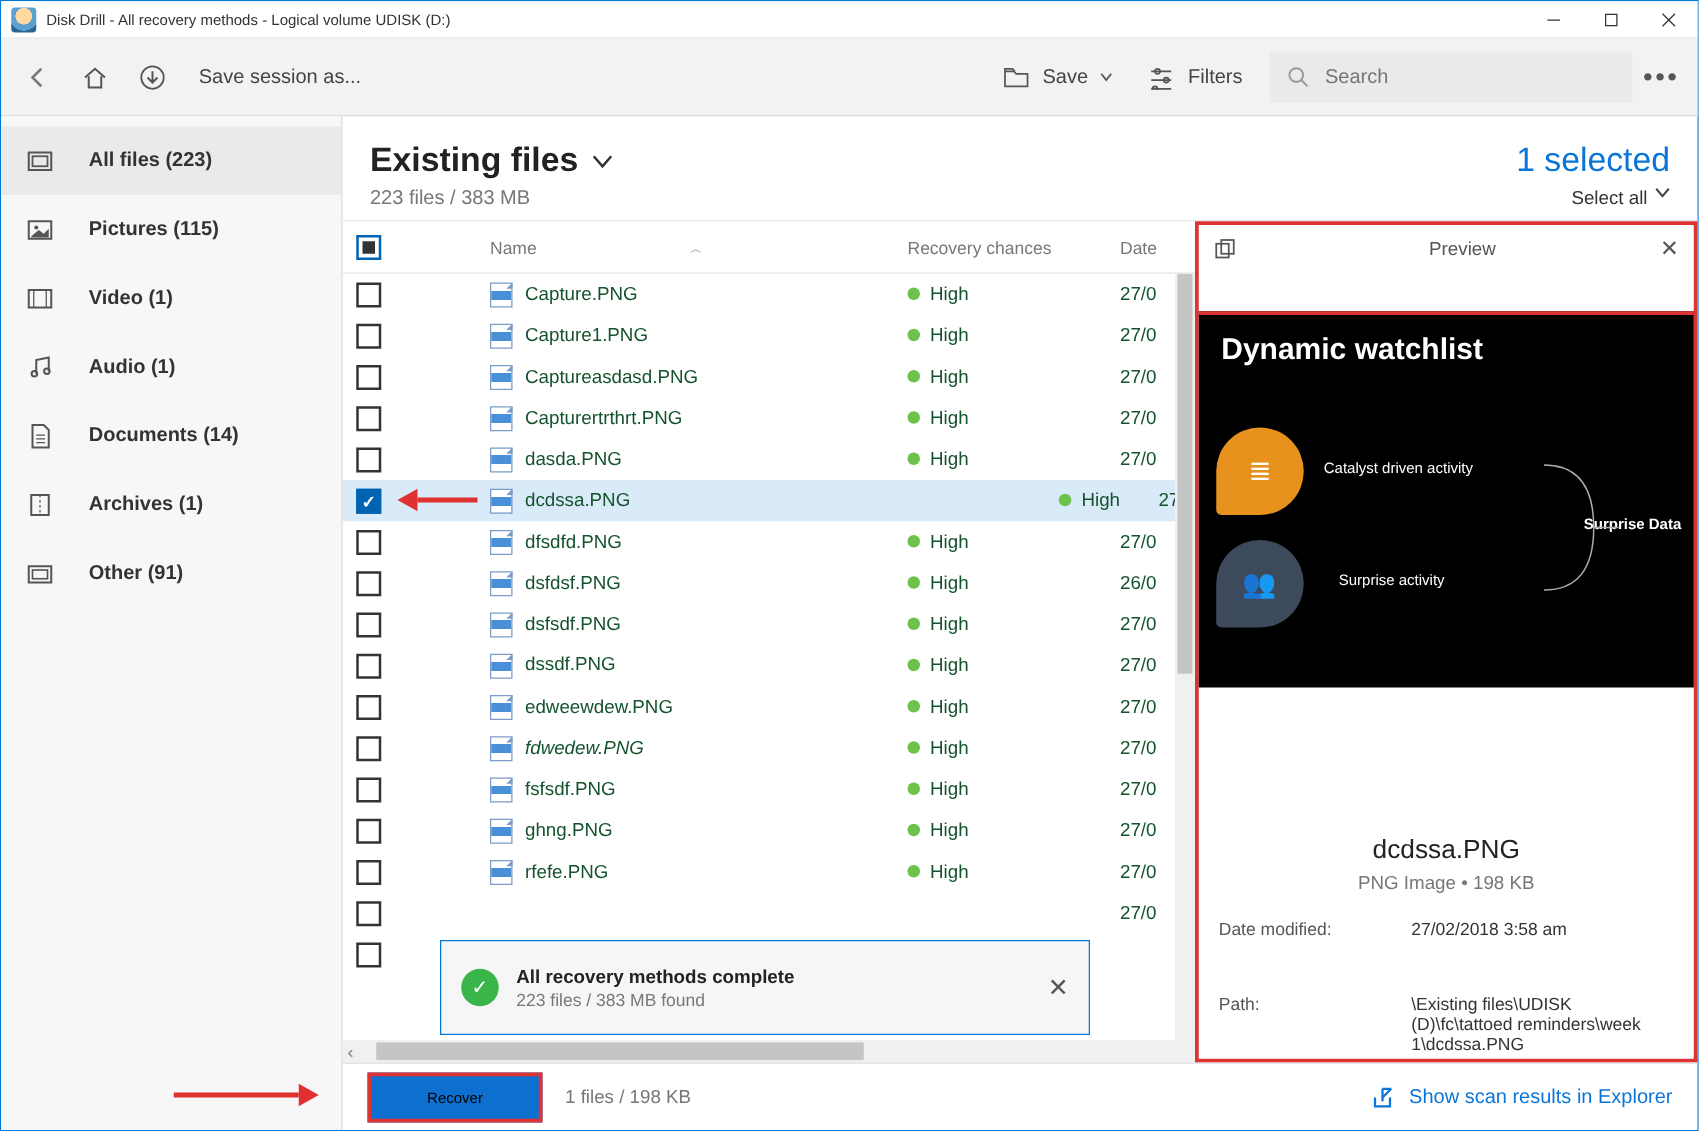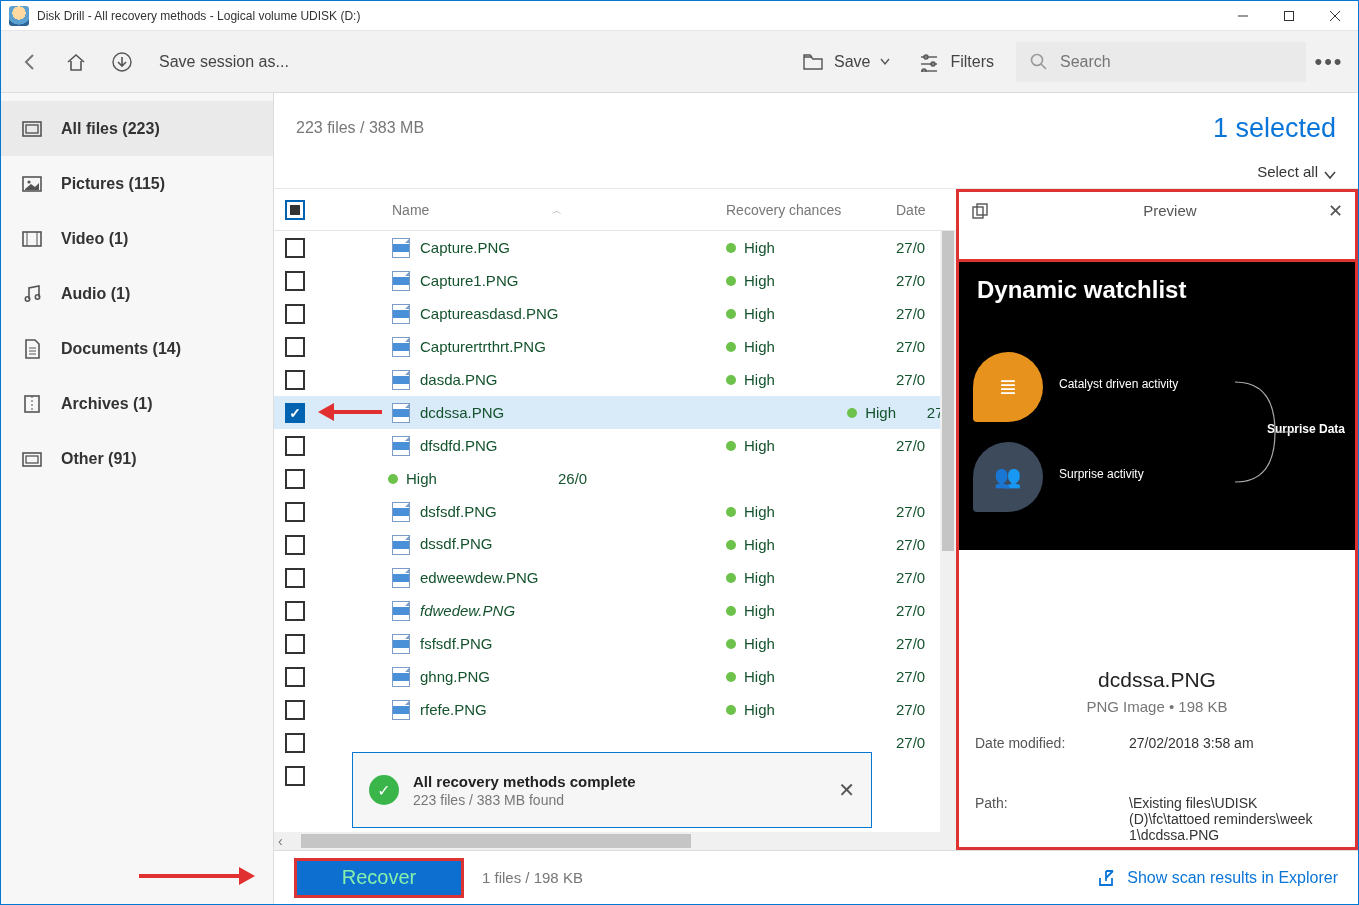--- a/index.html
+++ b/index.html
@@ -21,35 +21,35 @@
 .tgroup { display: flex; align-items: center; height: 46px; padding: 0 14px; gap: 10px; color: #444; font-size: 16px; }
 .searchbox { width: 290px; height: 40px; background: #eaeaea; display: flex; align-items: center; padding: 0 14px; gap: 12px; color: #888; margin-left: 8px; }
 .searchbox input { border: none; background: transparent; outline: none; font-size: 16px; color: #444; flex: 1; }
 .dots { width: 46px; display:flex; align-items:center; justify-content:center; font-size:22px; color:#555; letter-spacing:2px;}
 
 
 .body { flex: 1; display: flex; min-height: 0; }
 
 
 .sidebar { width: 273px; background: #f7f7f7; border-right: 1px solid #dcdcdc; padding-top: 8px; }
-.sitem { height: 55px; display: flex; align-items: center; padding: 0 20px; gap: 18px; font-size: 16px; color: #333; font-weight: 600; cursor: pointer; }
+.sitem { height: 55px; display: flex; align-items: center; padding: 0 20px; gap: 28px; font-size: 16px; color: #333; font-weight: 600; cursor: pointer; }
 .sitem.active { background: #eaeaea; }
 .sicon { width: 22px; height: 22px; display: flex; align-items: center; justify-content: center; color: #555; }
 
 
 .main { flex: 1; display: flex; flex-direction: column; min-width: 0; }
 
 
 .heading { padding: 20px 22px 8px; display: flex; align-items: flex-start; }
 .heading-left { flex: 1; }
 .heading h1 { font-size: 27px; font-weight: 700; color: #222; display: flex; align-items: center; gap: 10px; }
 .heading .sub { font-size: 16px; color: #777; margin-top: 6px; }
 .selected { text-align: right; }
 .selected .count { font-size: 27px; color: #0a75d8; font-weight: 400; }
-.selected .selall { font-size: 15px; color: #333; margin-top: 19px; display: flex; align-items: flex-end; justify-content: flex-end; gap: 6px; }
+.selected .selall { font-size: 15px; color: #333; margin-top: 6px; display: flex; align-items: flex-start; justify-content: flex-end; gap: 6px; }
 
 
 .content { flex: 1; display: flex; min-height: 0; border-top: 1px solid #e8e8e8; position: relative; }
 
 
 .table-wrap { flex: 1; display: flex; flex-direction: column; min-width: 0; position: relative; }
 .thead { height: 42px; display: flex; align-items: center; border-bottom: 1px solid #e5e5e5; color: #777; font-size: 14px; }
 .col-chk { width: 42px; display:flex; justify-content:center; align-items:center; }
 .col-gap { width: 72px; }
 .col-name { flex: 1; padding-left: 4px; position: relative; }
@@ -101,21 +101,21 @@
 .pblob .pi{position:absolute; inset:0; display:flex; align-items:center; justify-content:center; color:#fff; font-size:22px;}
 .ptxt{position:absolute; color:#fff; font-size:12px;}
 .preview-meta { flex:1; padding: 18px 16px 6px; text-align:center;}
 .preview-meta h4 { font-size:21px; font-weight:400; color:#222; margin-top:100px;}
 .preview-meta .sub { color:#777; font-size:15px; margin-top:6px;}
 .preview-dl { text-align:left; padding:14px 16px 4px; font-size:14px; display:grid; grid-template-columns:110px 1fr; row-gap:8px; column-gap:4px; color:#333;gap:44px;}
 .preview-dl .k{color:#555;}
 
 
 .footer { height: 54px; border-top: 1px solid #dcdcdc; display: flex; align-items: center; padding: 0 20px; position:relative;}
-.recover-btn { width: 170px; height: 40px; background: #0d6fcf; color: #86efac; font-size: 20px; display:flex; align-items:center; justify-content:center; border: 3px solid #d33; margin-left:0px;}
+.recover-btn { width: 140px; height: 40px; background: #0d6fcf; color: #000000; font-size: 12px; display:flex; align-items:center; justify-content:center; border: 3px solid #d33; margin-left:0px;}
 .footer .finfo { margin-left: 18px; color:#777; font-size:15px;}
 .footer .explorer { margin-left:auto; color:#0a75d8; font-size:16px; display:flex; align-items:center; gap:10px;}
 
 svg { display:block; }
 </style>
 </head>
 <body>
 
 <div class="window">
 
@@ -262,20 +262,26 @@
             </svg>
           </span>
         <span>Other (91)</span>
       </div>
     </div>
 
     <div class="main">
 
       <div class="heading">
         <div class="heading-left">
+          <h1>
+            <span>Existing files</span>
+            <svg width="18" height="14">
+                <path d="M2 3 L9 11 L16 3" fill="none" stroke="#333" stroke-width="2"></path>
+              </svg>
+          </h1>
           <div class="sub">223 files / 383 MB</div>
         </div>
         <div class="selected">
           <div class="count">1 selected</div>
           <div class="selall">
             <span>Select all</span>
             <svg width="12" height="9">
                 <path d="M1 1 L6 7 L11 1" fill="none" stroke="#444" stroke-width="1.6"></path>
               </svg>
           </div>
@@ -383,20 +389,24 @@
                   <span>dfsdfd.PNG</span>
                 </div>
                 <div class="col-rec"><span class="dot"></span>High</div>
                 <div class="col-date">27/0</div>
               </div>
               <div class="row">
                 <div class="col-chk">
                   <span class="chkbox "></span>
                 </div>
                 <div class="col-gap"></div>
+                <div class="col-name" style="display:flex;align-items:center;">
+                  <span class="fileicon"></span>
+                  <span>dsfdsf.PNG</span>
+                </div>
                 <div class="col-rec"><span class="dot"></span>High</div>
                 <div class="col-date">26/0</div>
               </div>
               <div class="row">
                 <div class="col-chk">
                   <span class="chkbox "></span>
                 </div>
                 <div class="col-gap"></div>
                 <div class="col-name" style="display:flex;align-items:center;">
                   <span class="fileicon"></span>
@@ -530,21 +540,21 @@
           </div>
           <div class="preview-img">
             <h3>Dynamic watchlist</h3>
             <div class="pblob orange">
                 <div class="pi">≣</div>
               </div>
             <div class="ptxt" style="left:100px; top:115px;">Catalyst driven activity</div>
             <div class="pblob gray">
                 <div class="pi">👥</div>
               </div>
-            <div class="ptxt" style="left:100px; top:205px;">Surprise activity</div>
+            <div class="ptxt" style="left:112px; top:205px;">Surprise activity</div>
             <div class="ptxt" style="right:10px; top:160px; font-weight:600;">Surprise Data</div>
             <svg style="position:absolute; right:60px; top:110px;" width="60" height="120">
                 <path d="M0 10 Q40 10 40 60 Q40 110 0 110 M40 60 H60" fill="none" stroke="#aaa" stroke-width="1.2"></path>
               </svg>
           </div>
           <div class="preview-meta">
             <h4>dcdssa.PNG</h4>
             <div class="sub">PNG Image • 198 KB</div>
           </div>
           <div class="preview-dl">

